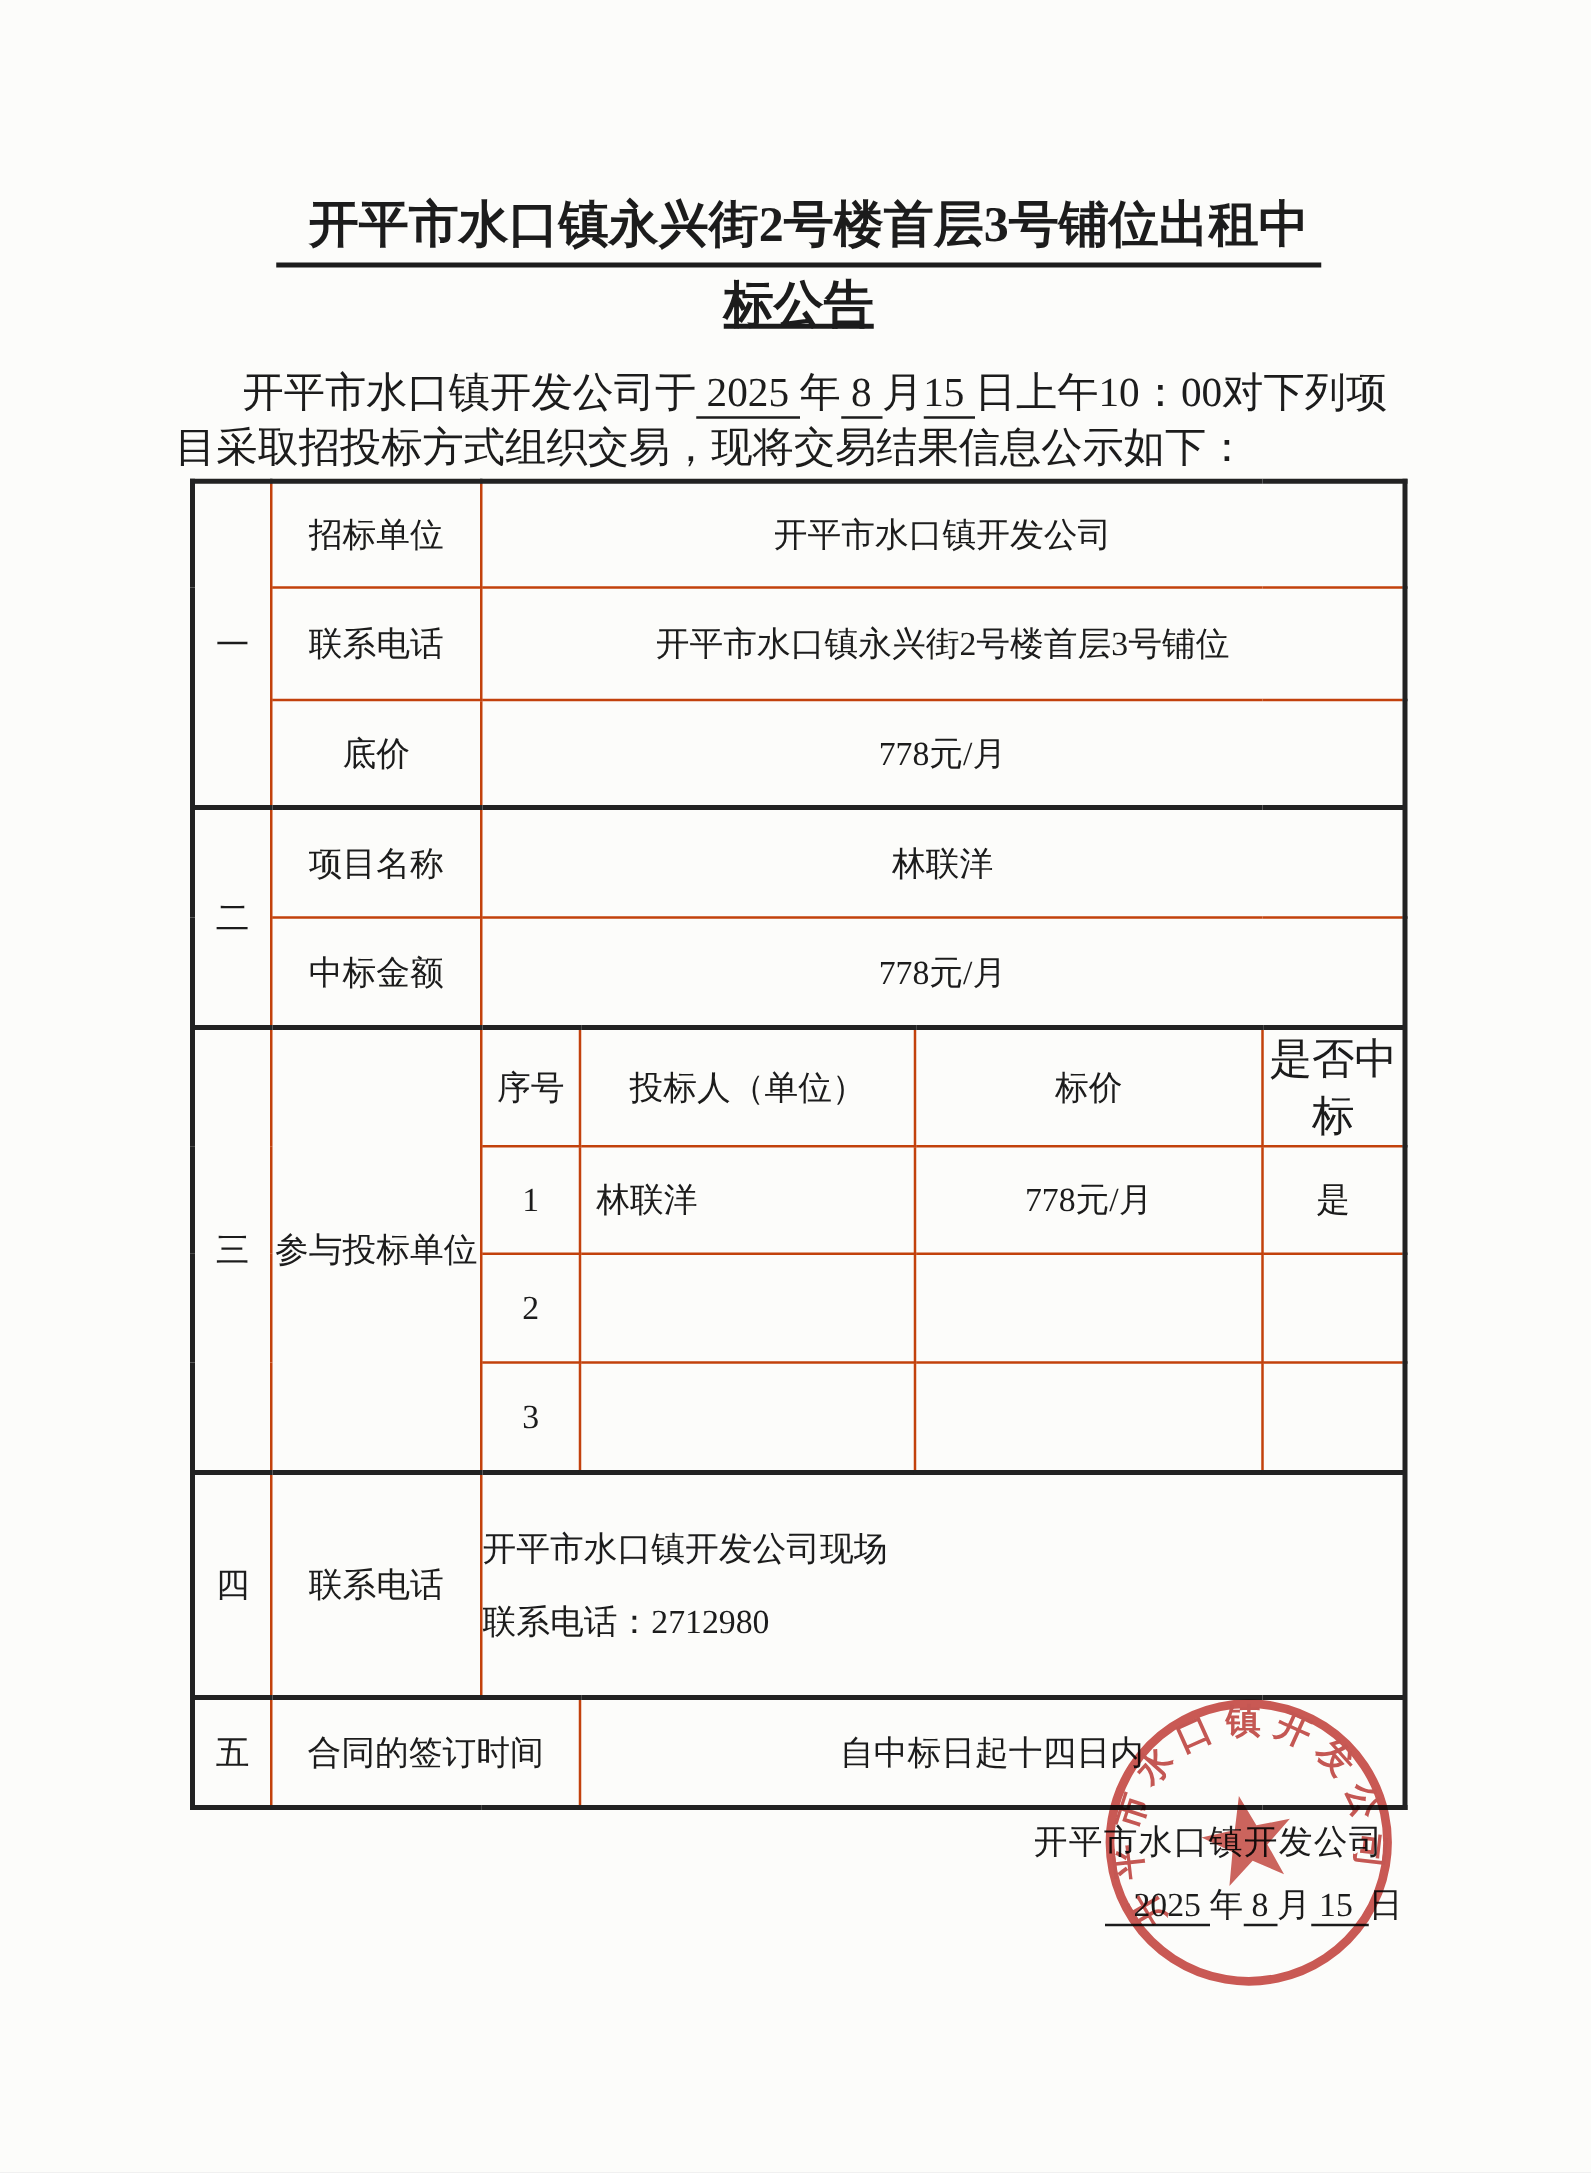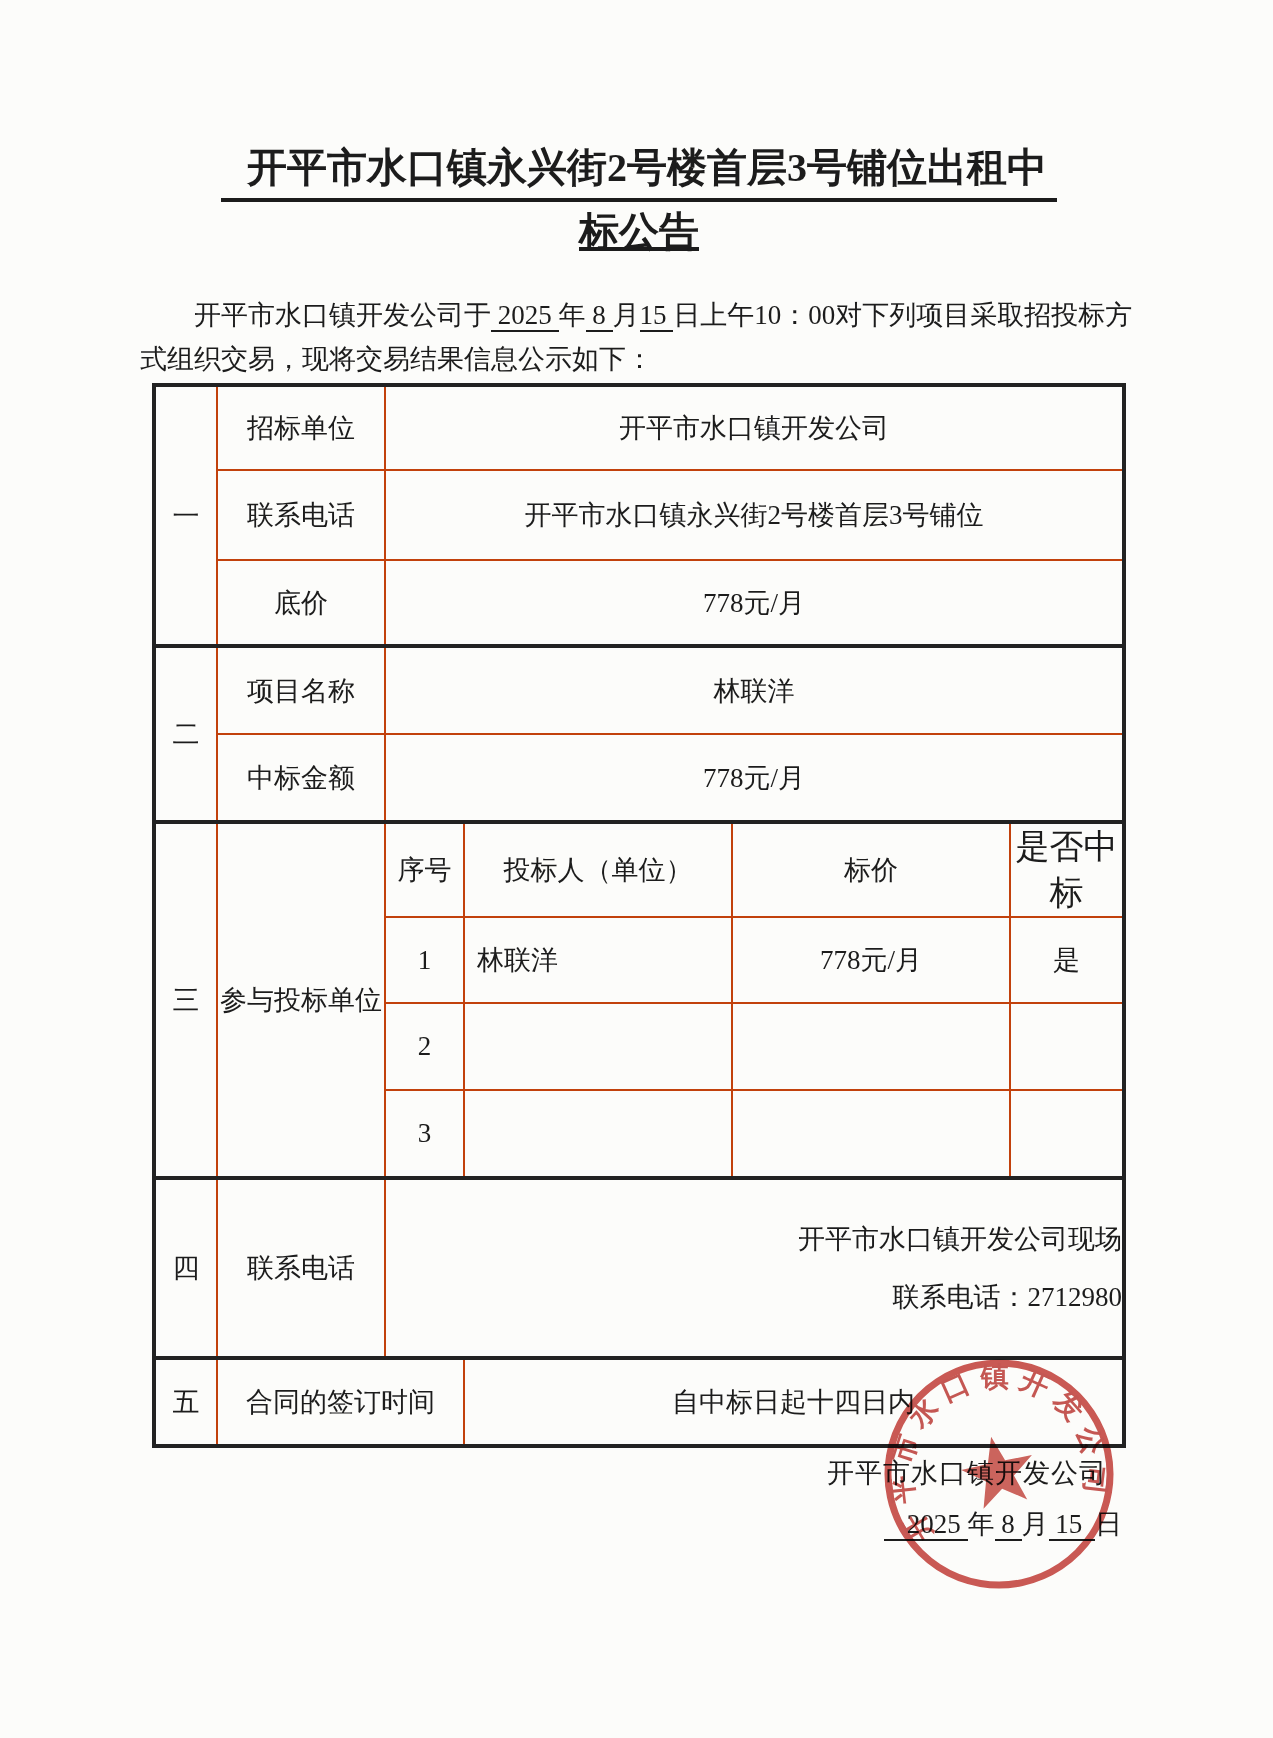--- a/index.html
+++ b/index.html
@@ -7,52 +7,52 @@
     position:relative;
     width:1273px;height:1738px;
     margin:0 auto;
     background:#fcfcfa;
     font-family:"Liberation Serif","DejaVu Serif",serif;
     color:#1c1c1c;
     overflow:hidden;
   }
   
   .title{
-    position:absolute;left:140px;top:138px;width:998px;
+    position:absolute;left:140px;top:150px;width:998px;
     margin:0;text-align:center;
     font-size:40px;font-weight:bold;line-height:59px;
   }
   .title .t1{
     display:inline-block;
     border-bottom:4px solid #1c1c1c;
     padding:0 10px 1px 26px;
   }
   .title .t2{display:block;text-decoration:underline;}
   
   .intro{
     position:absolute;left:140px;top:293px;width:998px;
-    margin:0;font-size:27px;line-height:44px;text-indent:54px;
+    margin:0;font-size:33px;line-height:44px;text-indent:54px;
   }
   .u{white-space:pre;border-bottom:2px solid #1c1c1c;}
   
   .doc-table{
     position:absolute;left:152px;top:383px;width:970px;
     border-collapse:collapse;table-layout:fixed;
     border:4px solid #222;
   }
   .doc-table td{
     border:2px solid #c2410c;
     font-size:27px;text-align:center;vertical-align:middle;
     padding:0;overflow:hidden;
   }
   tr.sec > td{border-top:4px solid #222;}
   .r85{height:85px}.r90{height:90px}.r86{height:86px}.r88{height:88px}
   .r87{height:87px}.r180{height:180px}
   td.left{text-align:left;padding-left:12px;}
-  td.loc-cell{text-align:right;padding-left:12px;line-height:58px;}
+  td.loc-cell{text-align:left;line-height:58px;}
   td.narrow{font-size:34px;}
   
   .signature{
     position:absolute;top:1455px;right:166px;
     font-size:27px;letter-spacing:1px;
   }
   .dateline{
     position:absolute;top:1506px;right:151px;
     font-size:27px;
   }

